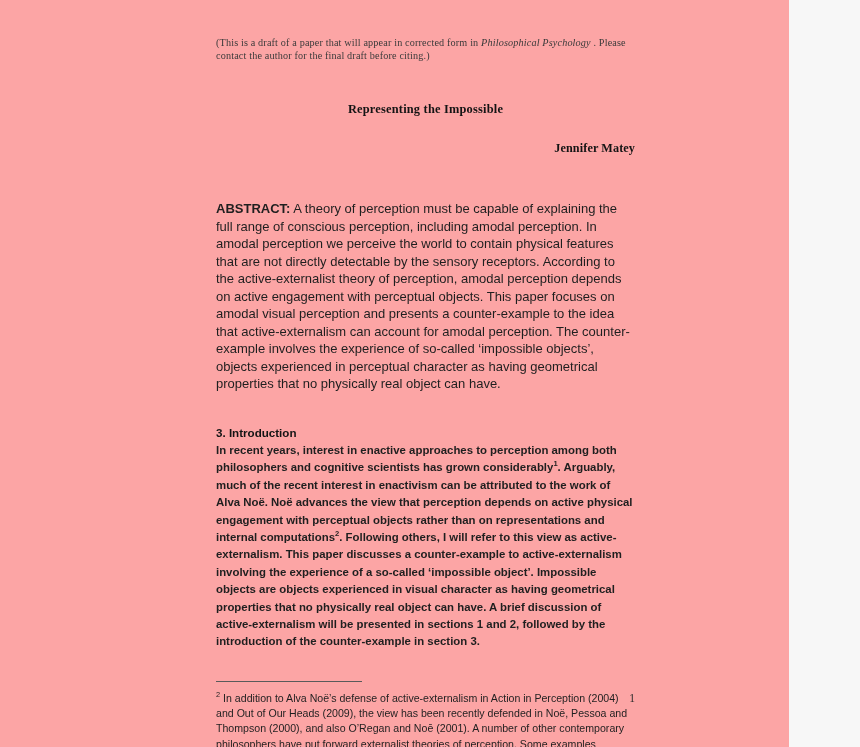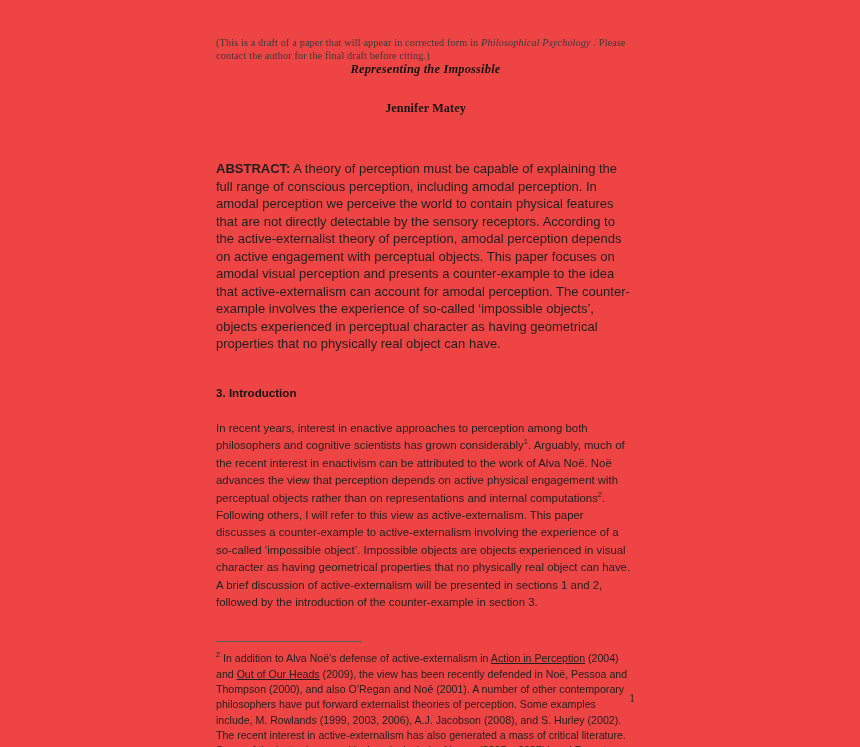--- a/index.html
+++ b/index.html
@@ -9,23 +9,23 @@
   body {
     width: 860px;
     height: 747px;
     background: #f7f7f7;
     font-family: "Liberation Sans", sans-serif;
     color: #1c1c1c;
     overflow: hidden;
   }
   .page {
     position: relative;
-    width: 860px;
+    width: 789px;
     height: 747px;
-    background: #ef4444;
+    background: #fca5a5;
   }
   .content {
     position: absolute;
     left: 216px;
     top: 36px;
     width: 419px;
   }
 
   
   .draft-note {
@@ -40,28 +40,28 @@
     font-style: italic;
   }
 
   
   .doc-title {
     font-family: "Liberation Serif", serif;
     font-weight: bold;
     font-size: 12.4px;
     text-align: center;
     color: #141414;
+    margin-top: 40px;
     letter-spacing: 0.2px;
-    font-style: italic;
   }
   .author {
     font-family: "Liberation Serif", serif;
     font-weight: bold;
     font-size: 12.2px;
-    text-align: center;
+    text-align: right;
     color: #141414;
     margin-top: 24px;
     letter-spacing: 0.1px;
   }
 
   
   .abstract {
     margin-top: 44px;
     font-size: 13px;
     line-height: 17.5px;
@@ -78,21 +78,22 @@
     font-size: 11.6px;
     font-weight: bold;
     line-height: 16px;
     color: #141414;
   }
   .body-para {
     font-size: 11.4px;
     line-height: 17.4px;
     color: #1f1f1f;
     text-align: left;
-    margin-top: 19px;
+    margin-top: 1px;
+    font-weight: bold;
   }
   sup {
     font-size: 7.6px;
     vertical-align: super;
     line-height: 0;
   }
 
   
   .fn-rule {
     margin-top: 30px;
@@ -111,21 +112,20 @@
   }
   .footnote + .footnote {
     margin-top: 0px;
   }
   .footnote .marker {
     font-size: 7.4px;
     vertical-align: super;
     line-height: 0;
   }
   .und {
-    text-decoration: underline;
   }
 
   
   .page-number {
     position: absolute;
     left: 620px;
     top: 692px;
     width: 24px;
     text-align: center;
     font-family: "Liberation Serif", serif;

